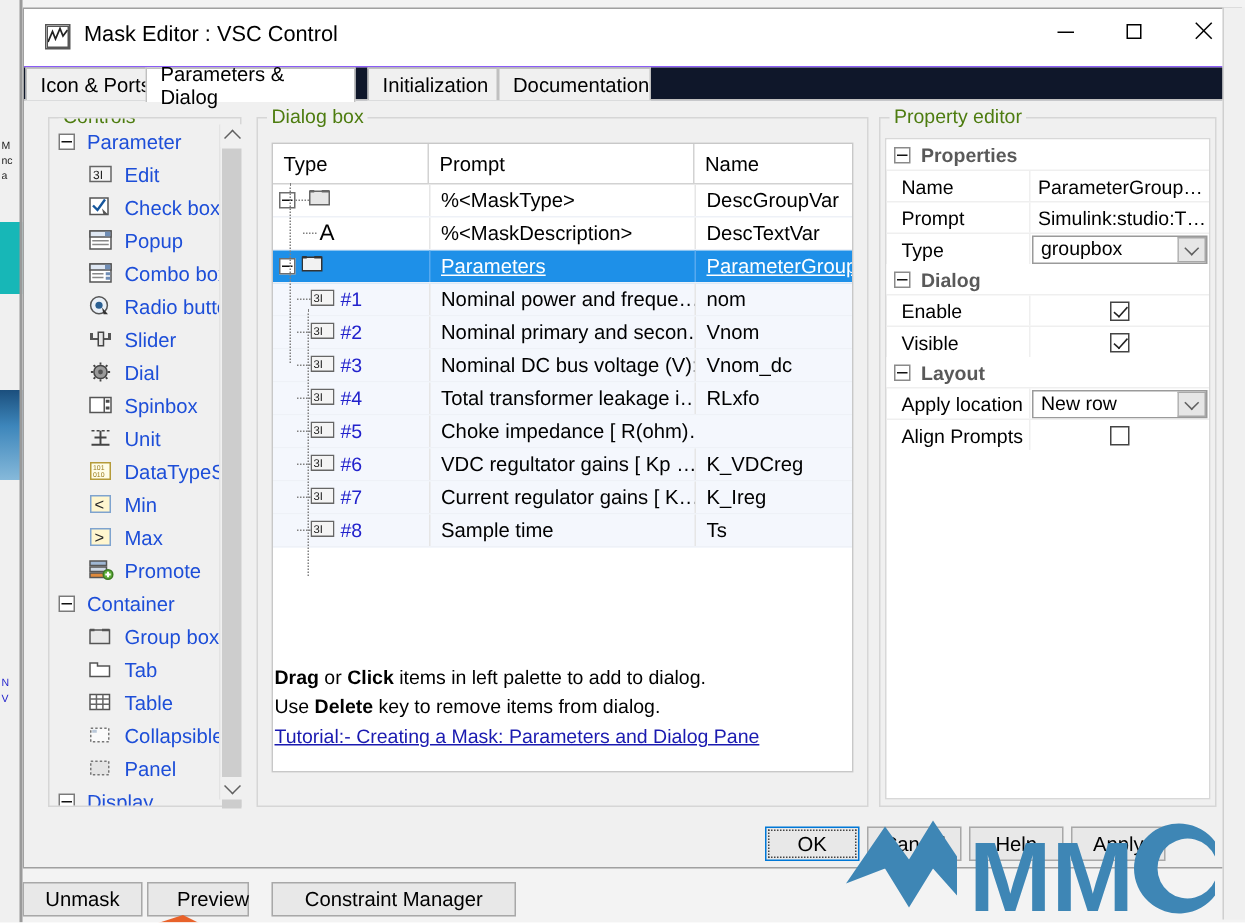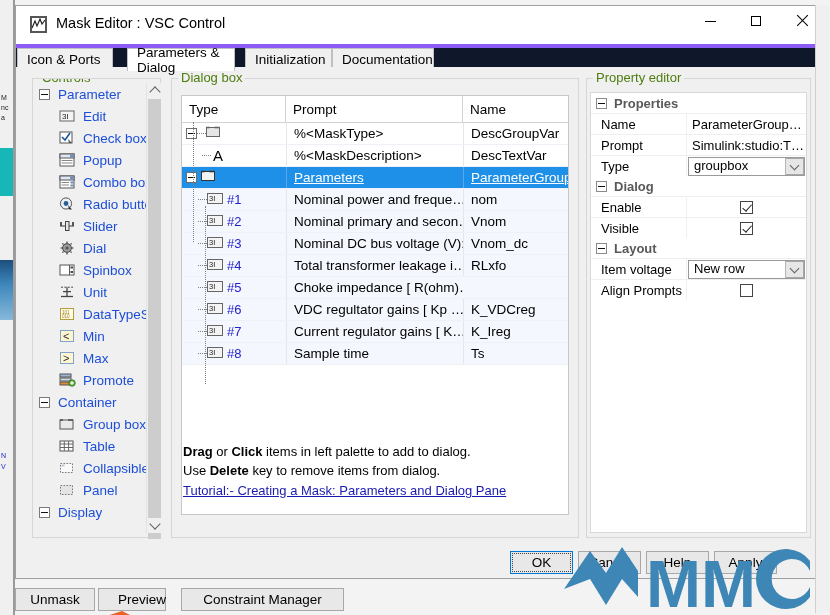--- a/index.html
+++ b/index.html
@@ -30,21 +30,21 @@
   
   .window {
     position: absolute; left: 15px; top: 5px;
     width: 813px; height: 574px;
     background: #f0f0f0;
     border: 1px solid #a0a0a0;
     box-sizing: border-box;
   }
   .titlebar {
     position: relative; height: 38px; background: #ffffff;
-    border-bottom: 4px solid #8b5cf6;
+    border-bottom: 1px solid #8b5cf6;
   }
   .title-icon {
     position: absolute; left: 14px; top: 10px; width: 17px; height: 17px;
     border: 1px solid #555; background: #fff; box-sizing: border-box;
   }
   .title-icon svg { display:block; }
   .title-text {
     position: absolute; left: 40px; top: 9px;
     font-size: 14.5px; color: #000;
   }
@@ -242,21 +242,21 @@
       <div class="wbtn close">
           <span class="glyph-close"></span>
         </div>
     </div>
 
     <div class="tabstrip">
       <div class="tabline"></div>
       <div class="tab" style="left:1px;width:96px">
           <span>Icon &amp; Ports</span>
         </div>
-      <div class="tab active" style="left:111px;width:108px">
+      <div class="tab active" style="left:81px;width:140px">
           <span>Parameters &amp; Dialog</span>
         </div>
       <div class="tab" style="left:229px;width:87px">
           <span>Initialization</span>
         </div>
       <div class="tab" style="left:316px;width:102px">
           <span>Documentation</span>
         </div>
     </div>
 
@@ -413,20 +413,26 @@
 
           <div class="pal-row item">
             <span class="ic"><svg width="17" height="14" viewBox="0 0 17 14">
                   <rect x="1" y="3" width="13" height="9" fill="#e9e9e9" stroke="#555"></rect>
                   <line x1="1" y1="3" x2="4" y2="3" stroke="#555" stroke-width="1.6"></line>
                   <line x1="9" y1="3" x2="14" y2="3" stroke="#555" stroke-width="1.6"></line>
                 </svg></span>
             <span>Group box</span>
           </div>
 
+          <div class="pal-row item">
+            <span class="ic"><svg width="17" height="14" viewBox="0 0 17 14">
+                  <path d="M1 12 L1 3 L6 3 L6 5 L14 5 L14 12 Z" fill="#fff" stroke="#555"></path>
+                </svg></span>
+            <span>Tab</span>
+          </div>
 
           <div class="pal-row item">
             <span class="ic"><svg width="17" height="14" viewBox="0 0 17 14">
                   <rect x="1" y="2" width="13" height="10" fill="#fff" stroke="#555"></rect>
                   <line x1="1" y1="5" x2="14" y2="5" stroke="#666"></line>
                   <line x1="1" y1="8.5" x2="14" y2="8.5" stroke="#666"></line>
                   <line x1="5.3" y1="2" x2="5.3" y2="12" stroke="#666"></line>
                   <line x1="9.6" y1="2" x2="9.6" y2="12" stroke="#666"></line>
                 </svg></span>
             <span>Table</span>
@@ -676,21 +682,21 @@
             <div class="pe-val center">
                 <span class="cbx on"></span>
               </div>
           </div>
 
           <div class="pe-cat">
             <span class="expander"></span>
             <span>Layout</span>
           </div>
           <div class="pe-row">
-            <div class="pe-label">Item voltage</div>
+            <div class="pe-label">Apply location</div>
             <div class="pe-val" style="padding-left:0">
               <div class="combo">
                 <span>New row</span>
                 <span class="btn">
                     <span class="chev down" style="width:6px;height:6px;margin-bottom:2px"></span>
                   </span>
               </div>
             </div>
           </div>
           <div class="pe-row">

